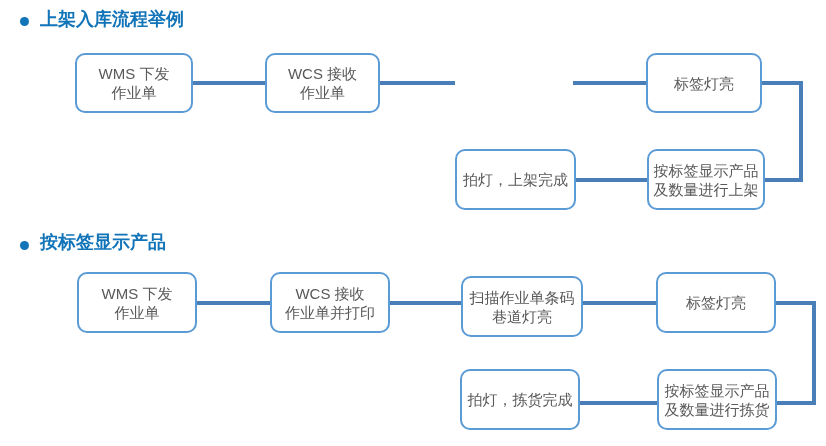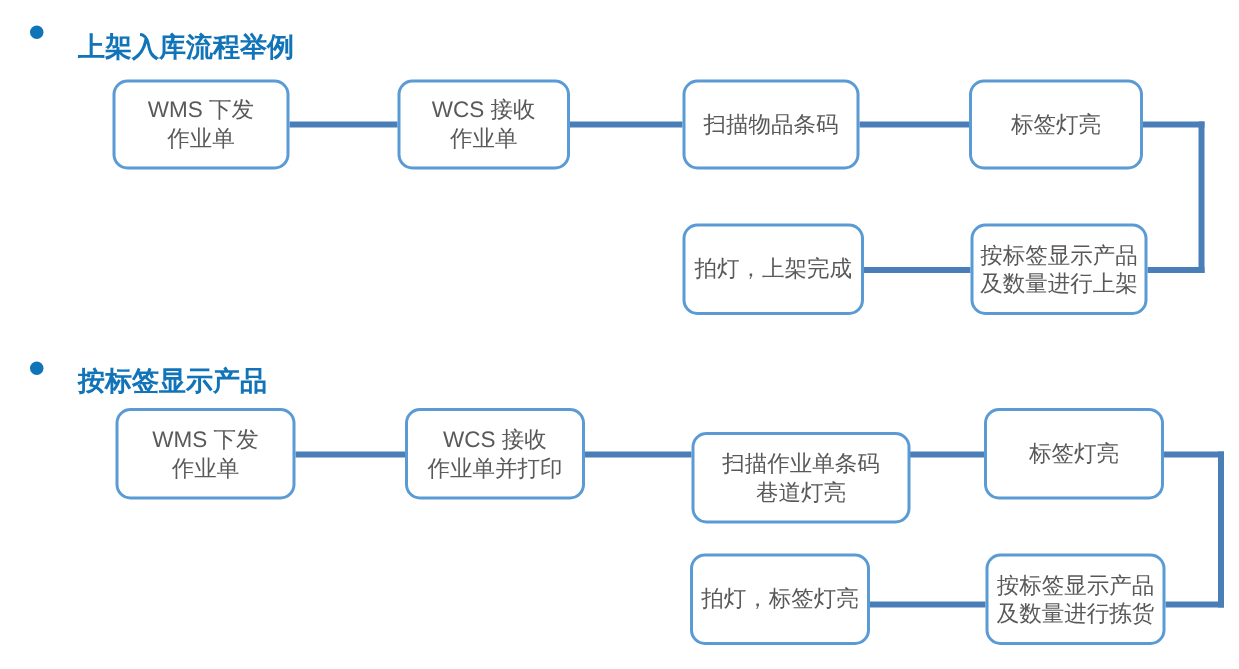--- a/index.html
+++ b/index.html
@@ -5,21 +5,21 @@
   html,body{margin:0;padding:0;background:#fff;}
   .canvas{
     position:relative;width:826px;height:446px;background:var(--page-bg,#ffffff);
     font-family:"Liberation Sans","DejaVu Sans",sans-serif;overflow:hidden;
   }
   .bullet{
     position:absolute;width:9px;height:9px;border-radius:50%;
     background:var(--title-text,#1274b8);
   }
   .sec-title{
-    position:absolute;margin:12px;font-size:18px;font-weight:bold;
+    position:absolute;margin:0;font-size:18px;font-weight:bold;
     color:var(--title-text,#1274b8);white-space:nowrap;
   }
   .node{
     position:absolute;box-sizing:border-box;
     background:var(--box-fill,#ffffff);
     border:2px solid var(--box-border,#5b9bd5);
     border-radius:10px;
     display:flex;align-items:center;justify-content:center;
     text-align:center;z-index:2;
   }
@@ -48,23 +48,20 @@
   <div class="conn" style="left:572px;top:178px;width:75px;height:4px"></div>
 
   <div class="node" style="left:75px;top:53px;width:118px;height:60px">
     <span class="label">WMS 下发
 作业单</span>
   </div>
   <div class="node" style="left:265px;top:53px;width:115px;height:60px">
     <span class="label">WCS 接收
 作业单</span>
   </div>
-  <div class="node" style="left:455px;top:53px;width:118px;height:60px">
-    <span class="label">扫描物品条码</span>
-  </div>
   <div class="node" style="left:646px;top:53px;width:116px;height:60px">
     <span class="label">标签灯亮</span>
   </div>
 
   <div class="node" style="left:647px;top:149px;width:118px;height:61px">
     <span class="label">按标签显示产品
 及数量进行上架</span>
   </div>
   <div class="node" style="left:455px;top:149px;width:121px;height:61px">
     <span class="label">拍灯，上架完成</span>
@@ -82,29 +79,29 @@
   <div class="conn" style="left:580px;top:401px;width:77px;height:4px"></div>
 
   <div class="node" style="left:77px;top:272px;width:120px;height:61px">
     <span class="label">WMS 下发
 作业单</span>
   </div>
   <div class="node" style="left:270px;top:272px;width:120px;height:61px">
     <span class="label">WCS 接收
 作业单并打印</span>
   </div>
-  <div class="node" style="left:461px;top:288px;width:146px;height:61px">
+  <div class="node" style="left:461px;top:276px;width:122px;height:61px">
     <span class="label">扫描作业单条码
 巷道灯亮</span>
   </div>
   <div class="node" style="left:656px;top:272px;width:120px;height:61px">
     <span class="label">标签灯亮</span>
   </div>
 
   <div class="node" style="left:657px;top:369px;width:120px;height:61px">
     <span class="label">按标签显示产品
 及数量进行拣货</span>
   </div>
   <div class="node" style="left:460px;top:369px;width:120px;height:61px">
-    <span class="label">拍灯，标签灯亮</span>
+    <span class="label">拍灯，拣货完成</span>
   </div>
 
 </div>
 
 </body></html>

